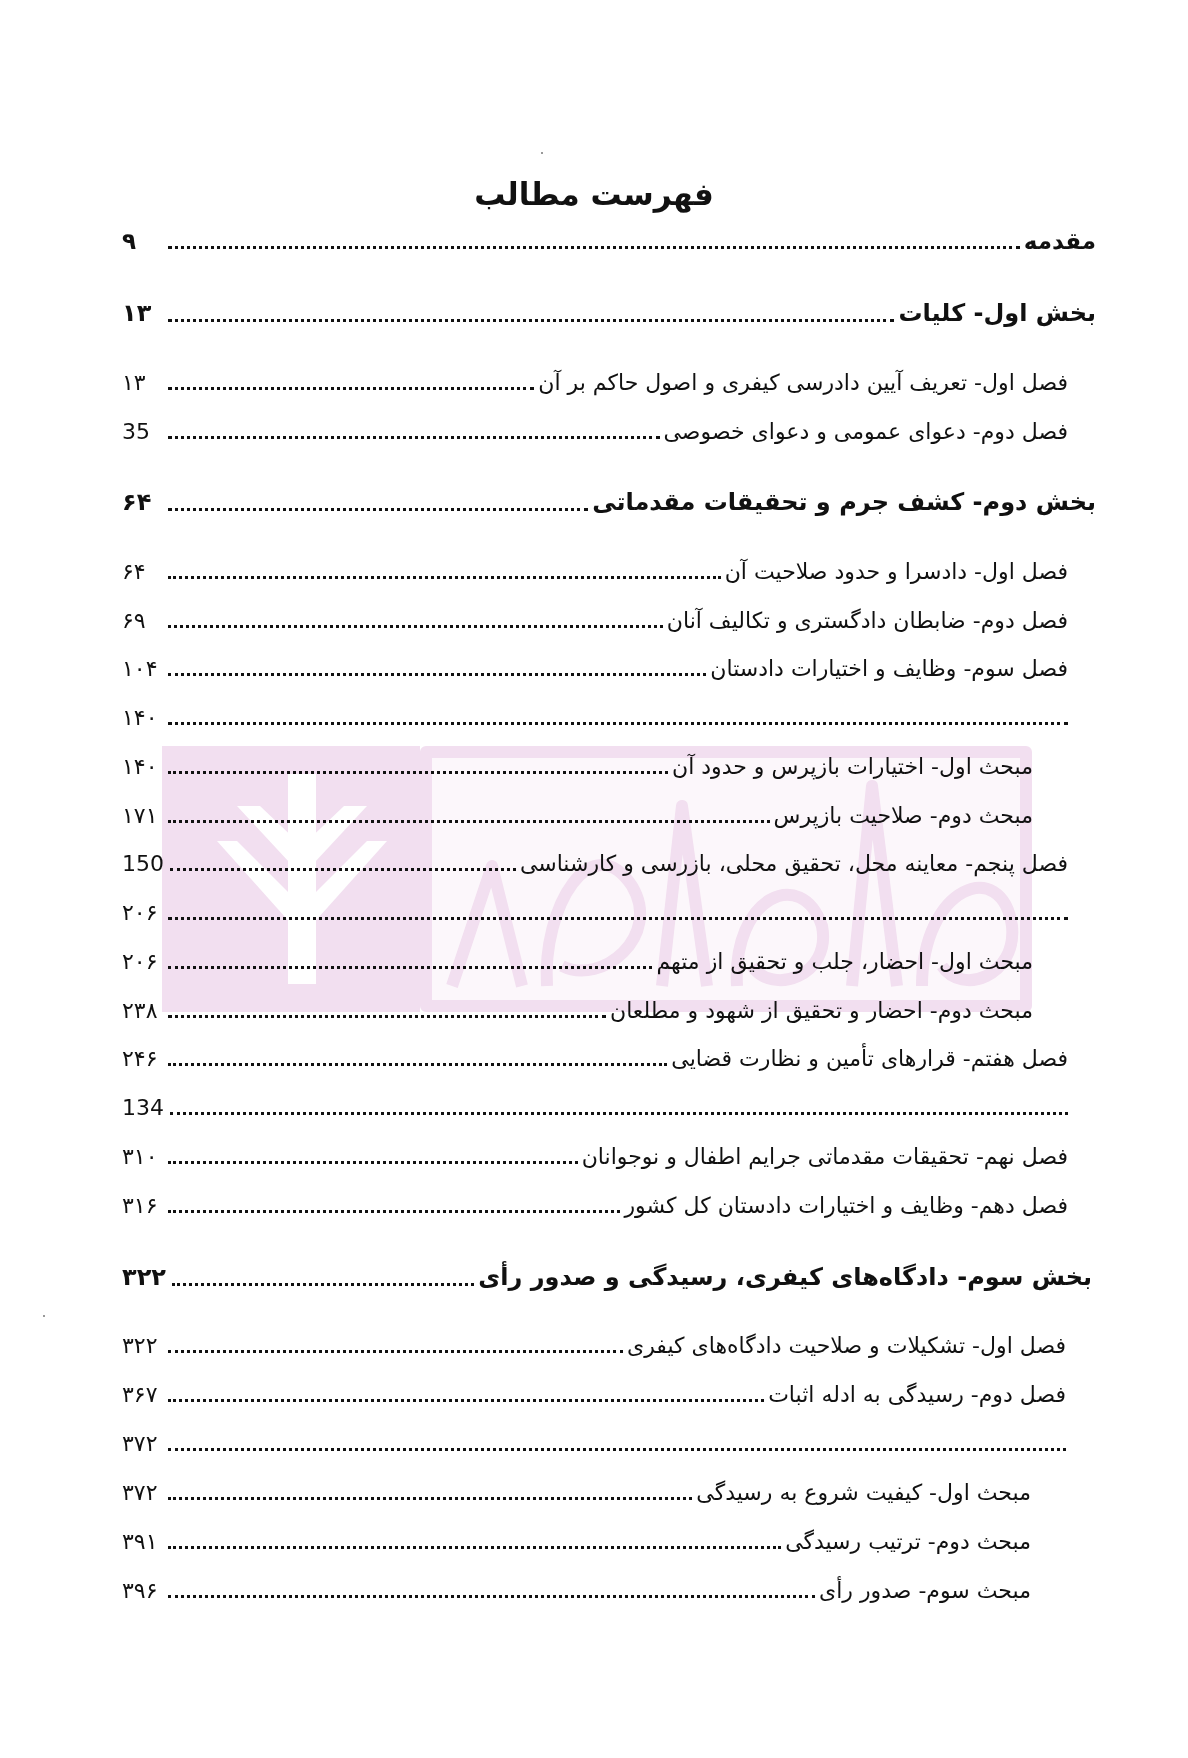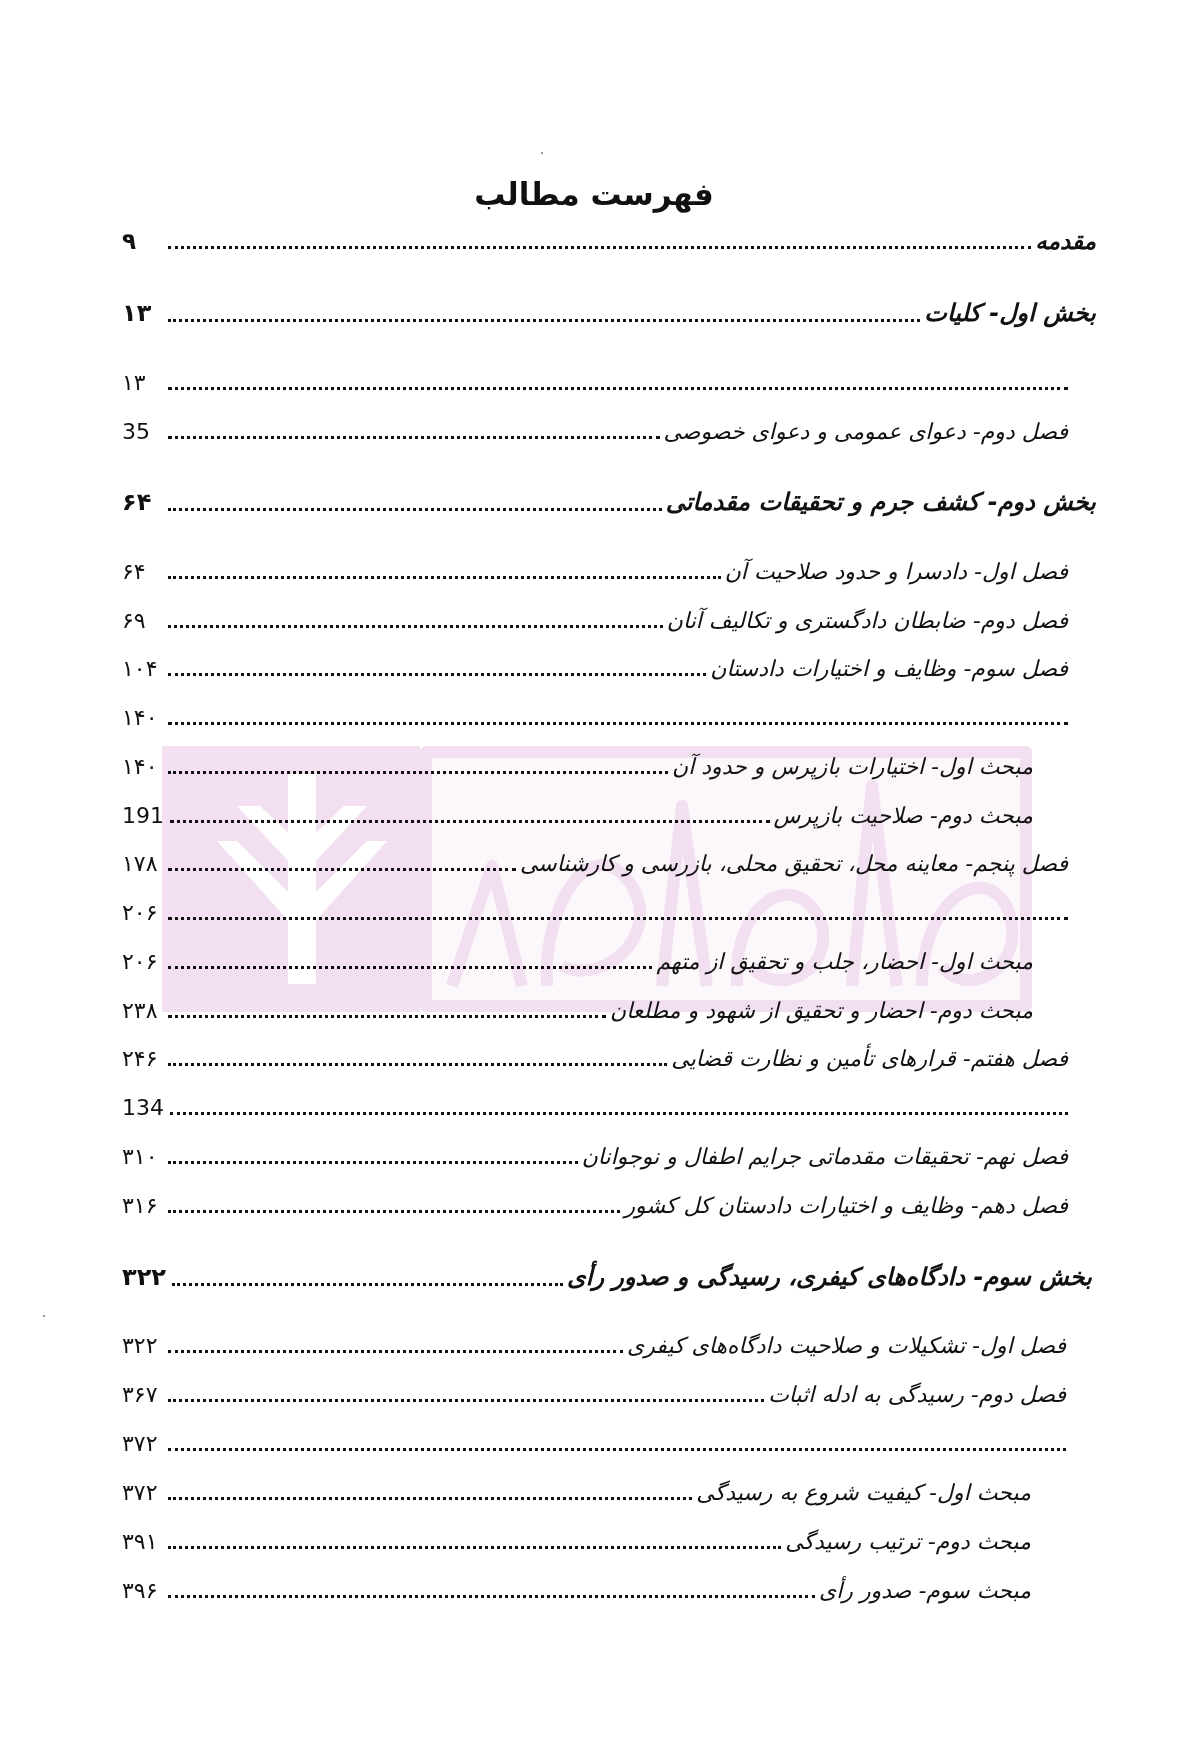--- a/index.html
+++ b/index.html
@@ -60,21 +60,20 @@
   .toc-row {
     position: absolute;
     direction: rtl;
     display: flex;
     align-items: flex-end;
     white-space: nowrap;
   }
   .toc-row .label {
     flex: 0 0 auto;
     padding-left: 4px;
-    font-style: italic;
   }
   .toc-row .leader {
     flex: 1 1 auto;
     overflow: hidden;
     height: 1em;
     position: relative;
     margin-bottom: 0.22em;
     border-bottom: 3px dotted #111;
   }
   .toc-row .page-num {
@@ -131,20 +130,21 @@
         <span class="label">مقدمه</span>
         <span class="leader"></span>
         <span class="page-num">۹</span>
       </div>
       <div class="toc-row lvl-part" style="top: 295px; right: 92px; left: 122px;">
         <span class="label">بخش اول- کلیات</span>
         <span class="leader"></span>
         <span class="page-num">۱۳</span>
       </div>
       <div class="toc-row lvl-chapter" style="top: 365px; right: 120px; left: 122px;">
+        <span class="label">فصل اول- تعریف آیین دادرسی کیفری و اصول حاکم بر آن</span>
         <span class="leader"></span>
         <span class="page-num">۱۳</span>
       </div>
       <div class="toc-row lvl-chapter" style="top: 414px; right: 120px; left: 122px;">
         <span class="label">فصل دوم- دعوای عمومی و دعوای خصوصی</span>
         <span class="leader"></span>
         <span class="page-num">35</span>
       </div>
       <div class="toc-row lvl-part" style="top: 484px; right: 92px; left: 122px;">
         <span class="label">بخش دوم- کشف جرم و تحقیقات مقدماتی</span>
@@ -171,26 +171,26 @@
         <span class="page-num">۱۴۰</span>
       </div>
       <div class="toc-row lvl-section" style="top: 749px; right: 155px; left: 122px;">
         <span class="label">مبحث اول- اختیارات بازپرس و حدود آن</span>
         <span class="leader"></span>
         <span class="page-num">۱۴۰</span>
       </div>
       <div class="toc-row lvl-section" style="top: 798px; right: 155px; left: 122px;">
         <span class="label">مبحث دوم- صلاحیت بازپرس</span>
         <span class="leader"></span>
-        <span class="page-num">191</span>
+        <span class="page-num">۱۷۱</span>
       </div>
       <div class="toc-row lvl-chapter" style="top: 846px; right: 120px; left: 122px;">
         <span class="label">فصل پنجم- معاینه محل، تحقیق محلی، بازرسی و کارشناسی</span>
         <span class="leader"></span>
-        <span class="page-num">۱۷۸</span>
+        <span class="page-num">150</span>
       </div>
       <div class="toc-row lvl-chapter" style="top: 895px; right: 120px; left: 122px;">
         <span class="leader"></span>
         <span class="page-num">۲۰۶</span>
       </div>
       <div class="toc-row lvl-section" style="top: 944px; right: 155px; left: 122px;">
         <span class="label">مبحث اول- احضار، جلب و تحقیق از متهم</span>
         <span class="leader"></span>
         <span class="page-num">۲۰۶</span>
       </div>

